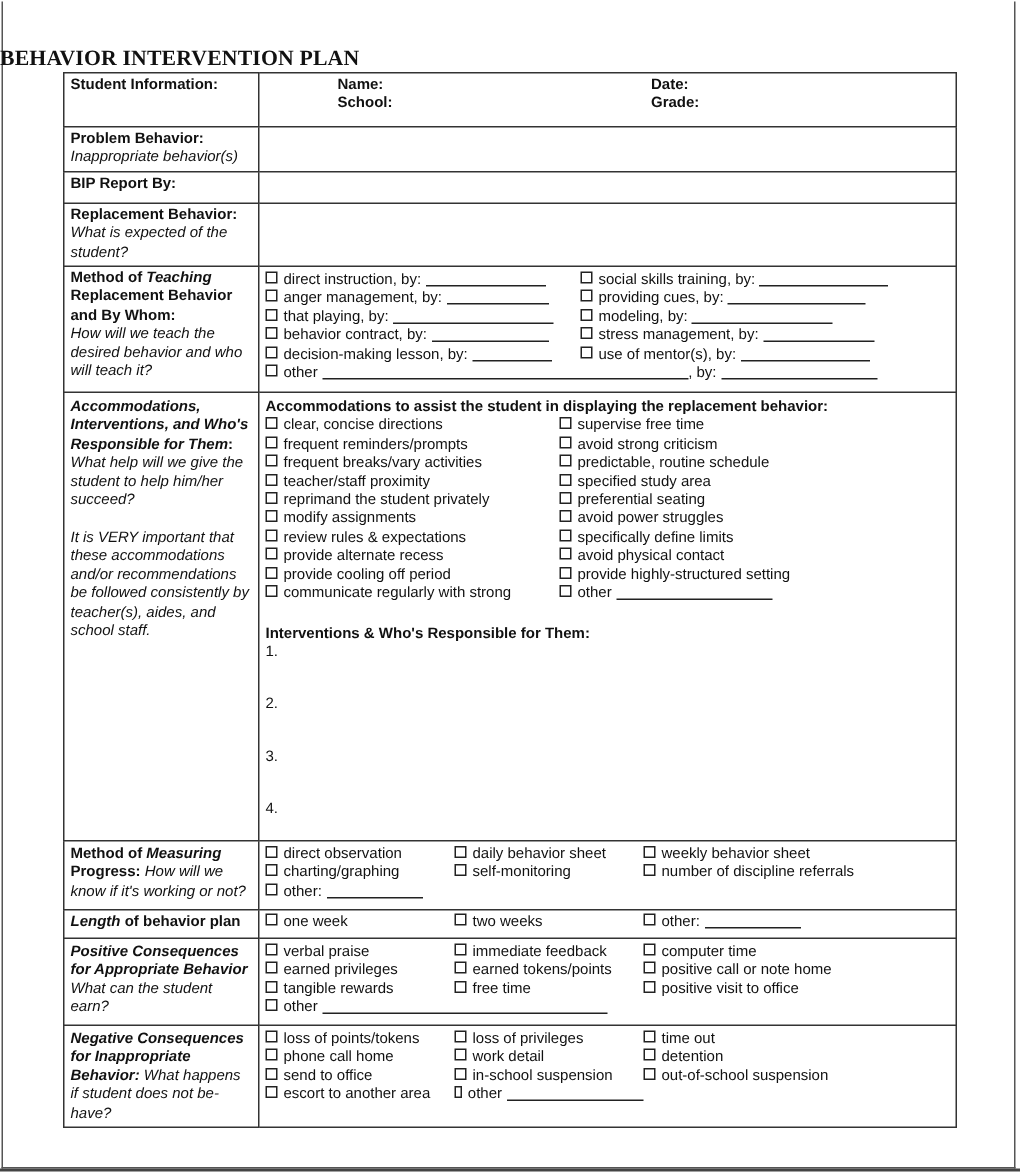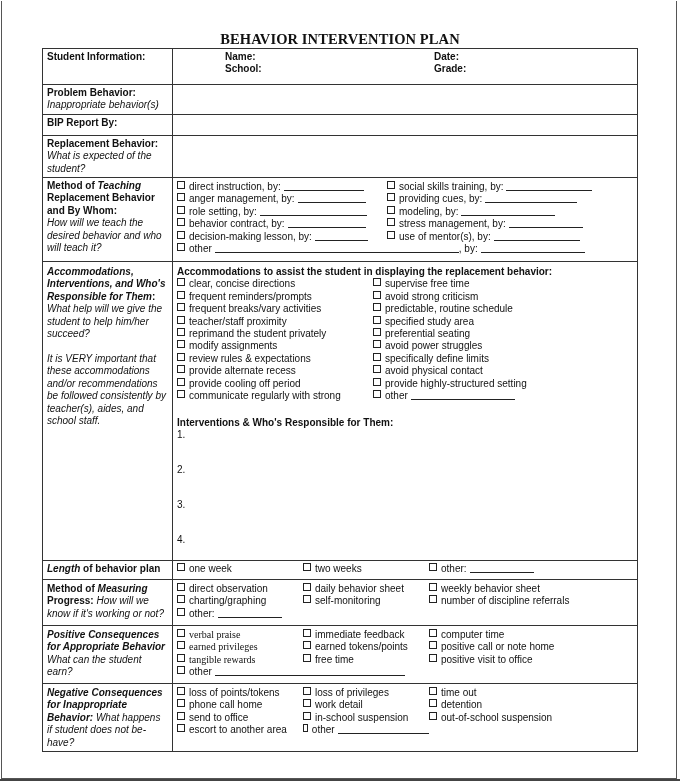--- a/index.html
+++ b/index.html
@@ -6,21 +6,21 @@
   body {
     width: 680px; height: 782px; background: #ffffff; position: relative; overflow: hidden;
     font-family: "Liberation Sans", sans-serif; color: #111;
   }
   .page-border {
     position: absolute; left: 1px; top: 1px; width: 676px; height: 778px;
     border: 1px solid #555; border-top: none; box-sizing: border-box;
   }
   .page-bottom-line { position: absolute; left: 0; top: 779px; width: 680px; height: 2px; background: #444; }
   .title {
-    position: absolute; left: 0; width: 680px; top: 31px; text-align: center;
+    position: absolute; left: 0; width: 680px; top: 31px; 
     font-family: "Liberation Serif", serif; font-weight: bold; font-size: 14.5px; letter-spacing: 0.1px;
   }
   table.bip {
     position: absolute; left: 42px; top: 48px; width: 596px;
     border-collapse: collapse; table-layout: fixed;
   }
   table.bip td {
     border: 1.5px solid #333; vertical-align: top; padding: 2px 4px 2px 4px;
     font-size: 10px; line-height: 12.4px;
   }
@@ -103,21 +103,21 @@
                 <span>direct instruction, by:</span>
                 <span class="blank" style="width:80px"></span>
               </div>
           <div class="row">
                 <span class="cb"></span>
                 <span>anger management, by:</span>
                 <span class="blank" style="width:68px"></span>
               </div>
           <div class="row">
                 <span class="cb"></span>
-                <span>role setting, by:</span>
+                <span>that playing, by:</span>
                 <span class="blank" style="width:107px"></span>
               </div>
           <div class="row">
                 <span class="cb"></span>
                 <span>behavior contract, by:</span>
                 <span class="blank" style="width:78px"></span>
               </div>
           <div class="row">
                 <span class="cb"></span>
                 <span>decision-making lesson, by:</span>
@@ -256,20 +256,65 @@
                 <span class="blank" style="width: 104px;"></span>
               </div>
             </div>
       </div>
       <div style="height:14px;"></div>
       <div class="hdr">Interventions &amp; Who's Responsible for Them:</div>
       <div class="num">1.</div>
       <div class="num">2.</div>
       <div class="num">3.</div>
       <div class="num" style="height:24px;">4.</div>
+    </td>
+  </tr>
+
+  <tr style="height:46px;">
+    <td class="label" style="padding-top:3px;">
+      <b>Method of </b><span class="bi">Measuring</span><b> Progress: </b><i>How will we know if it's working or not?</i>
+    </td>
+    <td style="padding-top:3px;">
+      <div style="display:flex;">
+        <div style="width:126px;">
+          <div class="row">
+                <span class="cb"></span>
+                <span>direct observation</span>
+              </div>
+          <div class="row">
+                <span class="cb"></span>
+                <span>charting/graphing</span>
+              </div>
+          <div class="row">
+                <span class="cb"></span>
+                <span>other:</span>
+                <span class="blank" style="width:64px"></span>
+              </div>
+        </div>
+        <div style="width:126px;">
+          <div class="row">
+                <span class="cb"></span>
+                <span>daily behavior sheet</span>
+              </div>
+          <div class="row">
+                <span class="cb"></span>
+                <span>self-monitoring</span>
+              </div>
+        </div>
+        <div>
+          <div class="row">
+                <span class="cb"></span>
+                <span>weekly behavior sheet</span>
+              </div>
+          <div class="row">
+                <span class="cb"></span>
+                <span>number of discipline referrals</span>
+              </div>
+        </div>
+      </div>
     </td>
   </tr>
 
   <tr style="height:19px;">
     <td class="label" style="padding-top:2px;">
       <span class="bi">Length</span><b> of behavior plan</b>
     </td>
     <td style="padding-top:2px;">
       <div style="display:flex;">
         <div style="width:126px;" class="row">
@@ -282,73 +327,28 @@
             </div>
         <div class="row">
               <span class="cb"></span>
               <span>other:</span>
               <span class="blank" style="width:64px"></span>
             </div>
       </div>
     </td>
   </tr>
 
-  <tr style="height:46px;">
-    <td class="label" style="padding-top:3px;">
-      <b>Method of </b><span class="bi">Measuring</span><b> Progress: </b><i>How will we know if it's working or not?</i>
-    </td>
-    <td style="padding-top:3px;">
-      <div style="display:flex;">
-        <div style="width:126px;">
-          <div class="row">
-                <span class="cb"></span>
-                <span>direct observation</span>
-              </div>
-          <div class="row">
-                <span class="cb"></span>
-                <span>charting/graphing</span>
-              </div>
-          <div class="row">
-                <span class="cb"></span>
-                <span>other:</span>
-                <span class="blank" style="width:64px"></span>
-              </div>
-        </div>
-        <div style="width:126px;">
-          <div class="row">
-                <span class="cb"></span>
-                <span>daily behavior sheet</span>
-              </div>
-          <div class="row">
-                <span class="cb"></span>
-                <span>self-monitoring</span>
-              </div>
-        </div>
-        <div>
-          <div class="row">
-                <span class="cb"></span>
-                <span>weekly behavior sheet</span>
-              </div>
-          <div class="row">
-                <span class="cb"></span>
-                <span>number of discipline referrals</span>
-              </div>
-        </div>
-      </div>
-    </td>
-  </tr>
-
   <tr style="height:58px;">
     <td class="label" style="padding-top:3px;">
       <span class="bi">Positive Consequences for Appropriate Behavior</span><br>
       <i>What can the student earn?</i>
     </td>
     <td style="padding-top:3px;">
       <div style="display:flex;">
-        <div style="width:126px;font-family:Liberation Serif, serif;">
+        <div style="width:126px;">
           <div class="row">
                 <span class="cb"></span>
                 <span>verbal praise</span>
               </div>
           <div class="row">
                 <span class="cb"></span>
                 <span>earned privileges</span>
               </div>
           <div class="row">
                 <span class="cb"></span>

